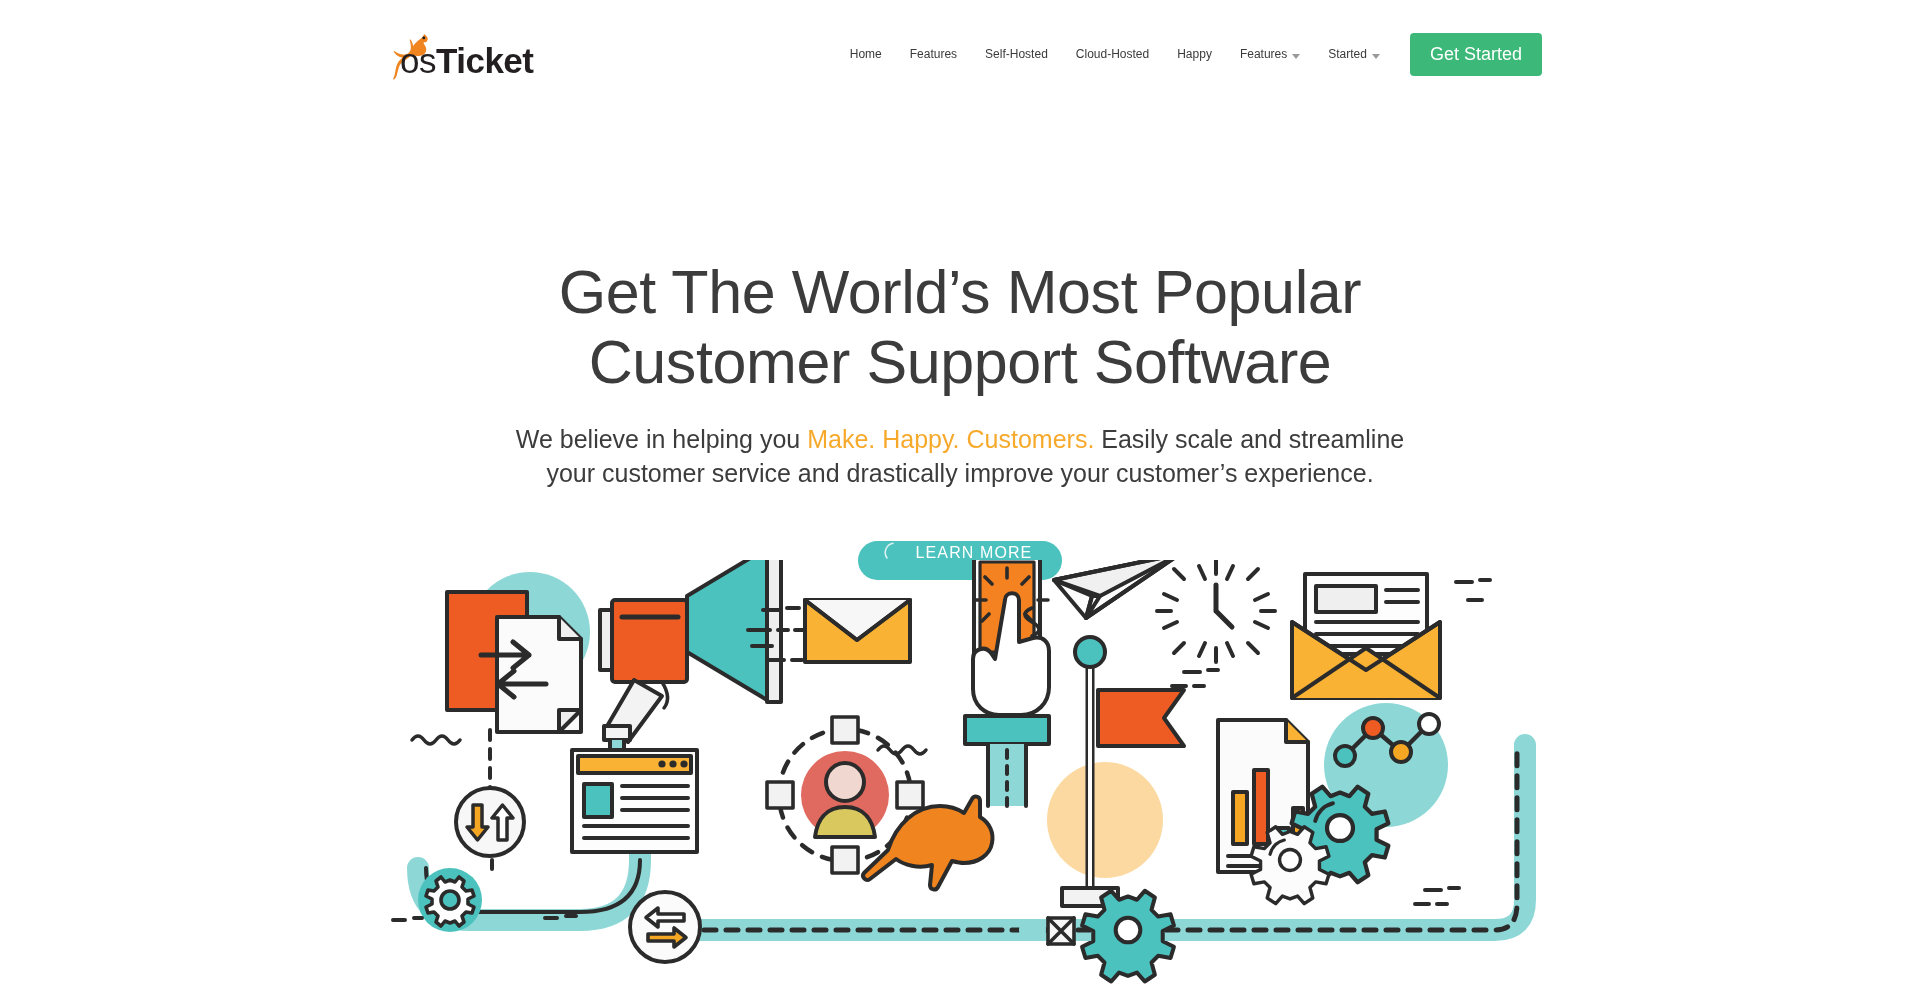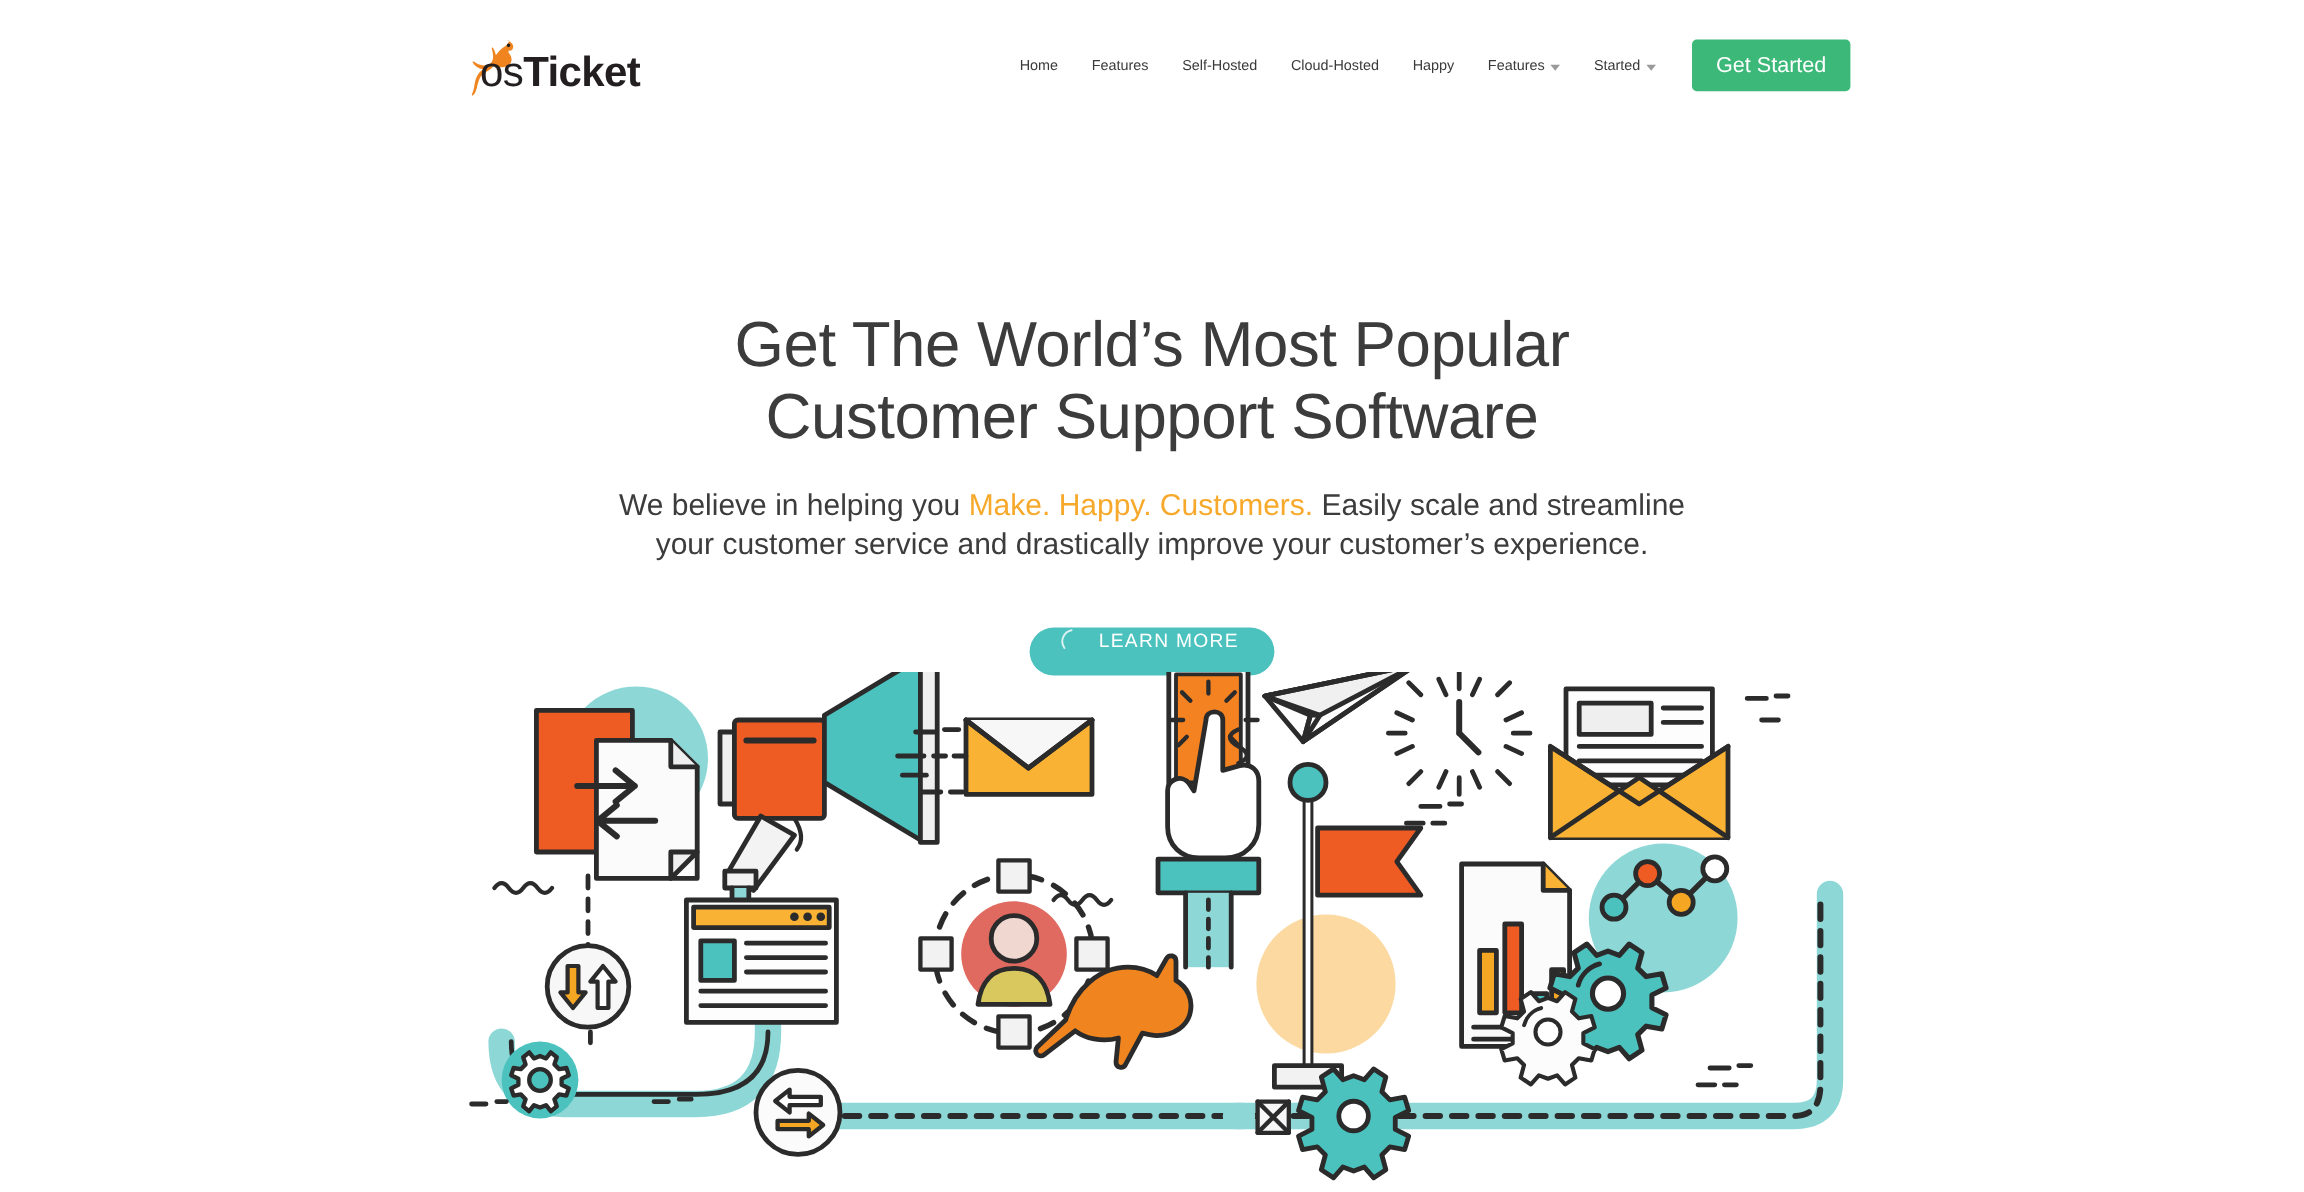--- a/index.html
+++ b/index.html
@@ -49,21 +49,21 @@
   }
   .btn-started {
     margin-left: 16px; background: #3cb878; color: #fff;
     font-size: 18px; padding: 11px 20px; border: none; border-radius: 4px;
     cursor: pointer; white-space: nowrap; font-family: inherit;
   }
 
   
   .hero { position: absolute; top: 108px; left: 0; width: 1920px; text-align: center; }
   .hero-title {
-    font-size: 53px; line-height: 1.14; color: #3c3c3c;
+    font-size: 61px; line-height: 1.14; color: #3c3c3c;
     font-weight: 400; margin: 0; padding-top: 150px; letter-spacing: -0.4px;
   }
   .hero-sub {
     font-size: 25px; line-height: 1.34; color: #3c3c3c;
     margin: 26px auto 11px; max-width: 920px; font-weight: 400;
   }
   .hl-orange { color: #f7a92b; }
   .btn-learn {
     margin-top: 40px; display: inline-flex; align-items: center; gap: 12px;
     background: #4cc2bf; color: #ffffff; border: none; border-radius: 26px;

